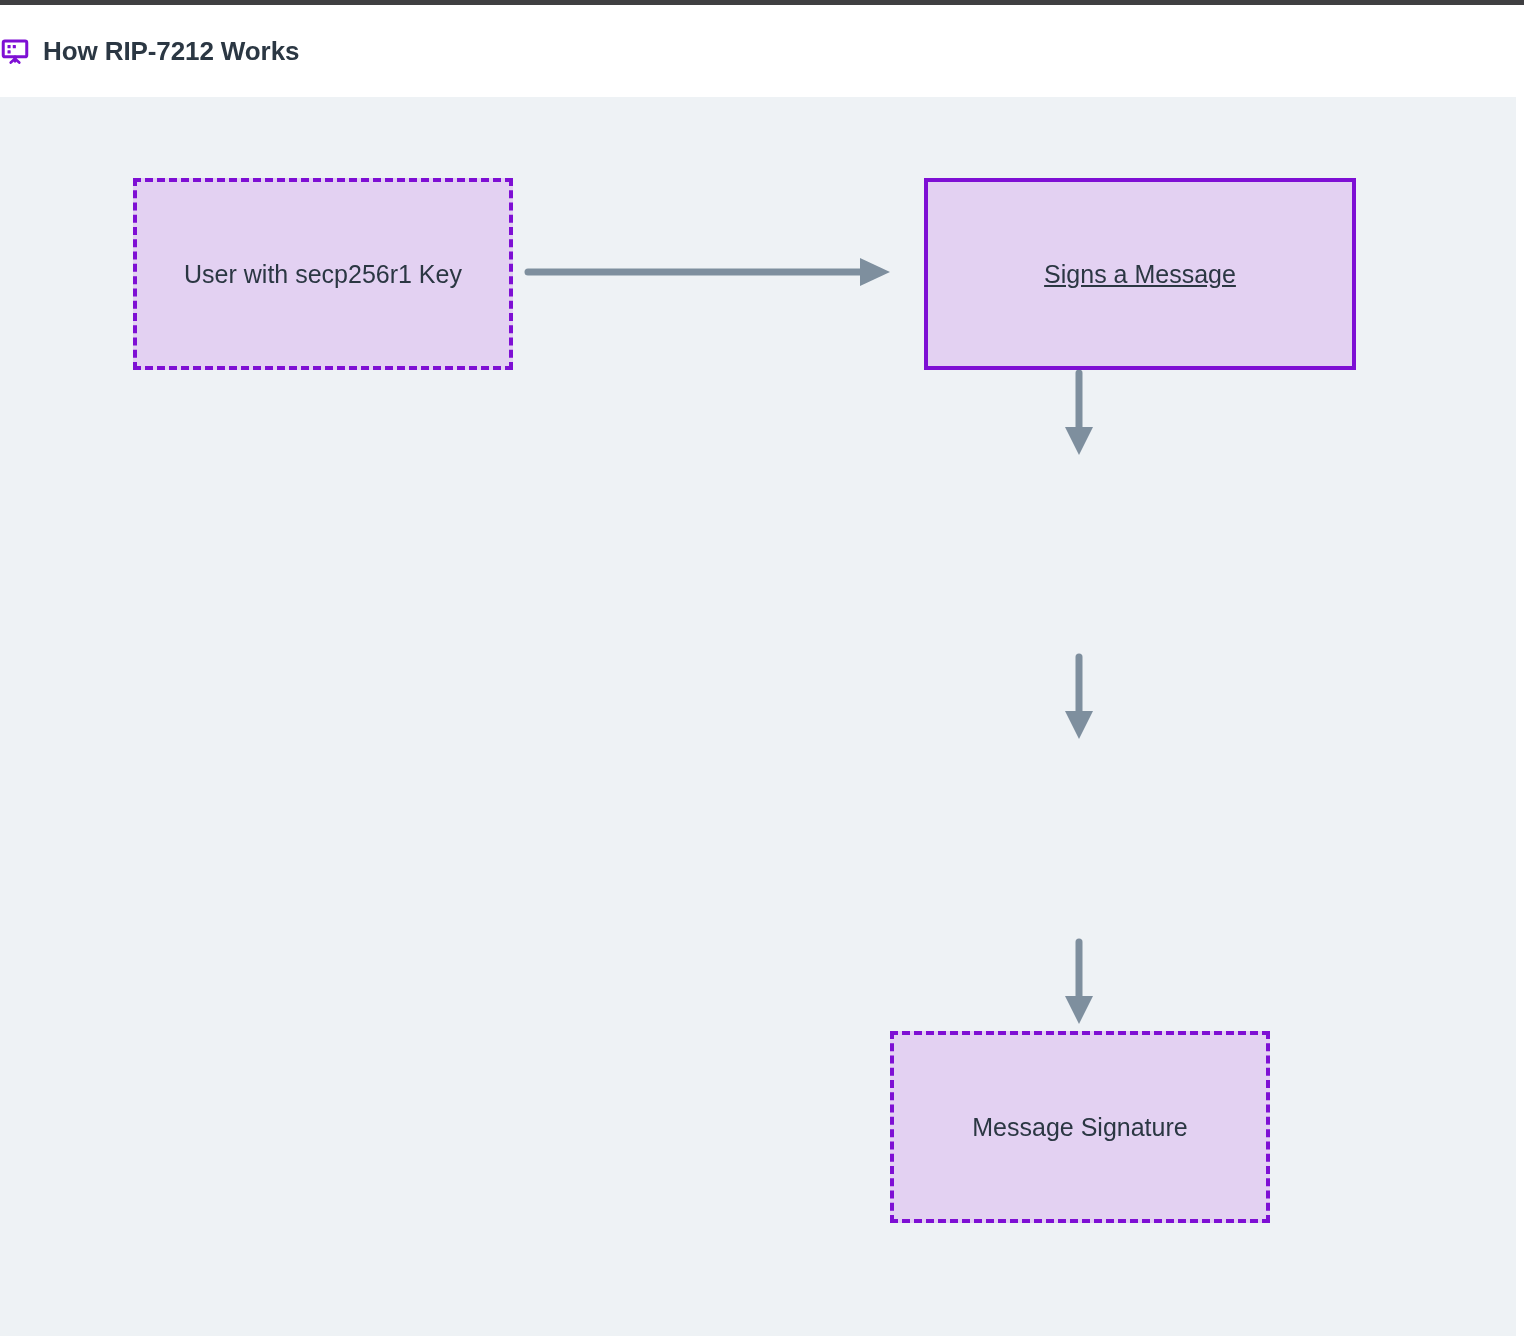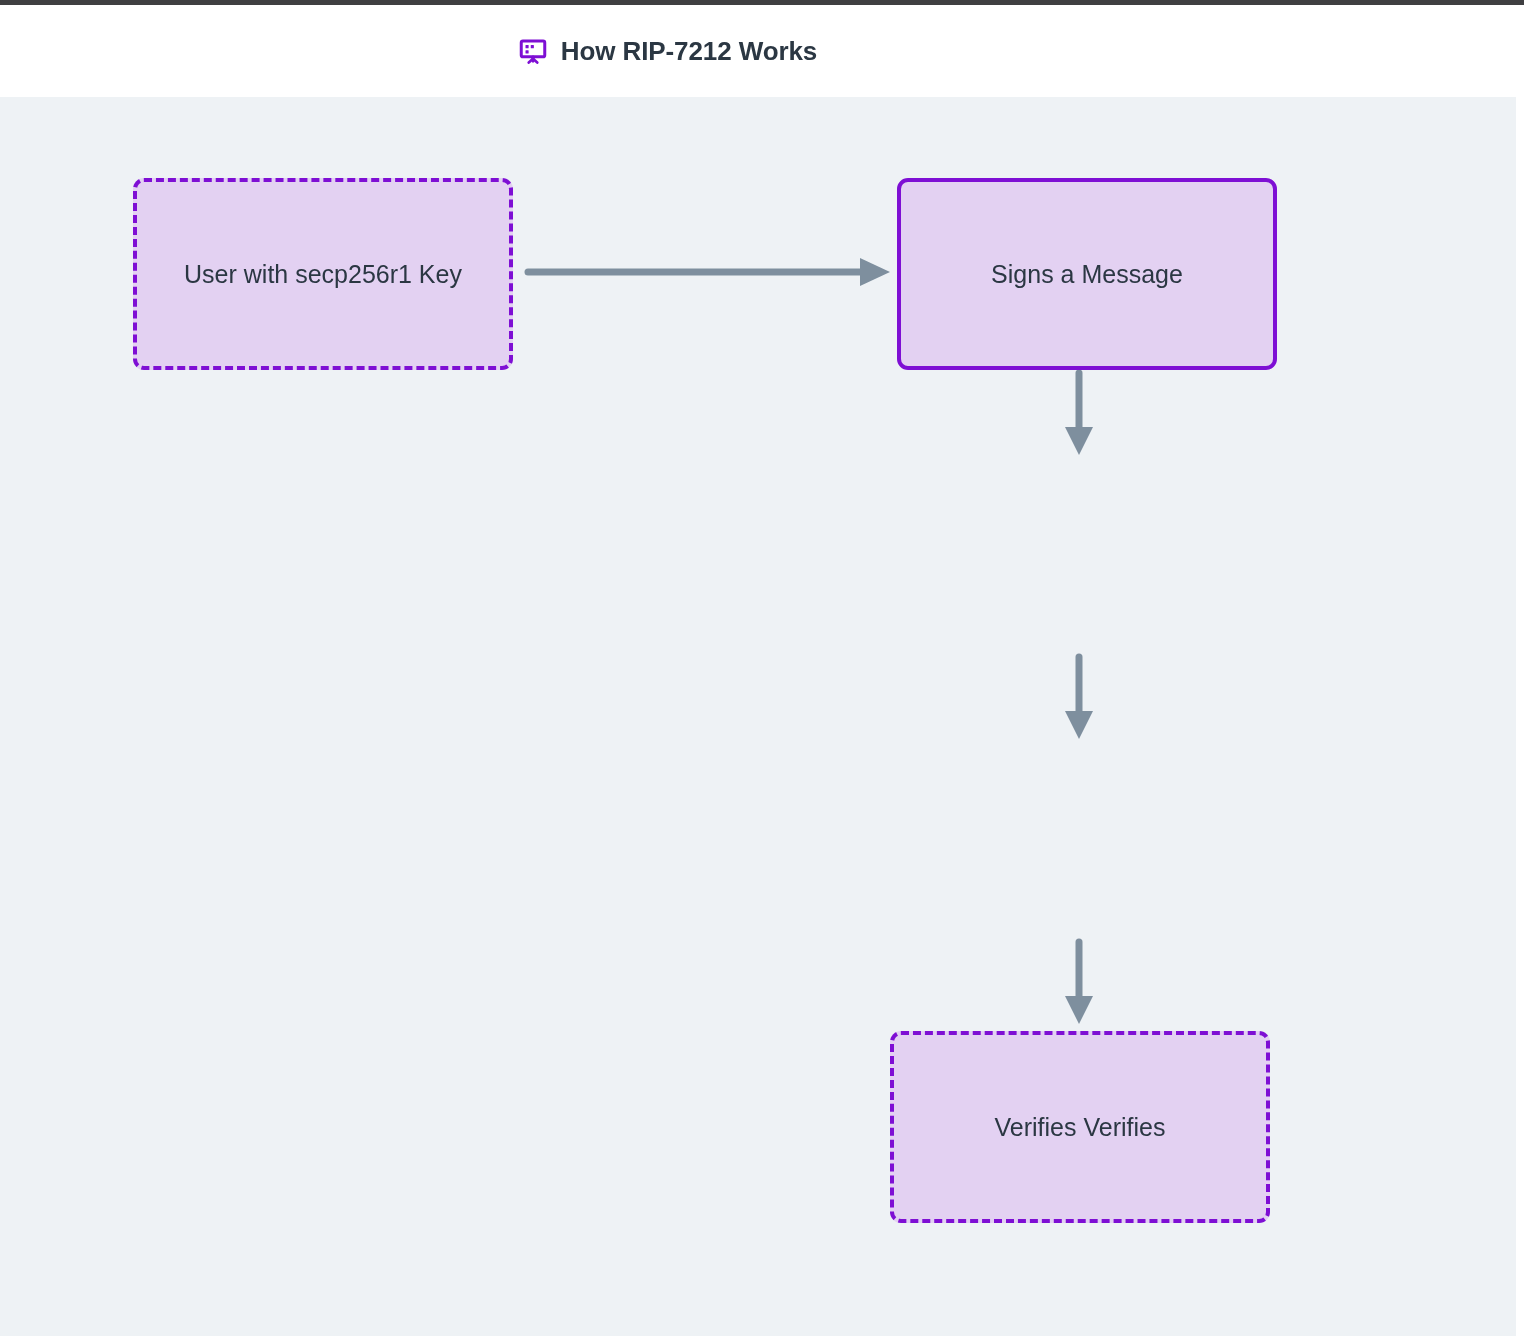--- a/index.html
+++ b/index.html
@@ -29,21 +29,20 @@
 
   
   .header {
     position: absolute;
     top: 5px; left: 0;
     width: 1335px;
     height: 92px;
     background: #ffffff;
     display: flex;
     align-items: center;
-    justify-content: center;
     gap: 13px;
     border-radius: 8px;
   }
 
   .header-icon {
     width: 30px; height: 30px;
     display: block;
     flex: 0 0 auto;
     margin-top: 2px;
   }
@@ -68,21 +67,21 @@
     position: absolute;
     top: 97px; left: 1516px;
     width: 8px; height: 1239px;
     background: #ffffff;
   }
 
   
   .node {
     position: absolute;
     background: #e3d1f2;
-    border-radius: 11px;
+    border-radius: 0;
     display: flex;
     align-items: center;
     justify-content: center;
     text-align: center;
     color: #2b3743;
     font-size: 25px;
     line-height: 1.38;
     padding: 6px 16px;
   }
   .node.solid  { border: 4px solid #7e0fd4; }
@@ -134,27 +133,27 @@
 
     <svg class="arrow" style="left:1059px; top:841px; width:40px; height:94px;" viewBox="0 0 40 94">
       <line x1="20" y1="4" x2="20" y2="62" stroke="#7e8f9e" stroke-width="7" stroke-linecap="round"></line>
       <path d="M6 58 L20 86 L34 58 Z" fill="#7e8f9e"></path>
     </svg>
 
     <div class="node dashed" style="left:133px; top:81px; width:380px; height:192px;">
       <span class="node-label">User with secp256r1 Key</span>
     </div>
 
-    <div class="node solid" style="left:897px; top:81px; width:380px; height:192px;">
+    <div class="node solid" style="left:924px; top:81px; width:432px; height:192px;text-decoration:underline;">
       <span class="node-label">Signs a Message</span>
     </div>
 
 
 
     <div class="node dashed" style="left:890px; top:934px; width:380px; height:192px;">
-      <span class="node-label">Verifies Verifies</span>
+      <span class="node-label">Message Signature</span>
     </div>
 
   </div>
 
   <div class="canvas-right-pad"></div>
 
 </div>
 
 </body></html>

